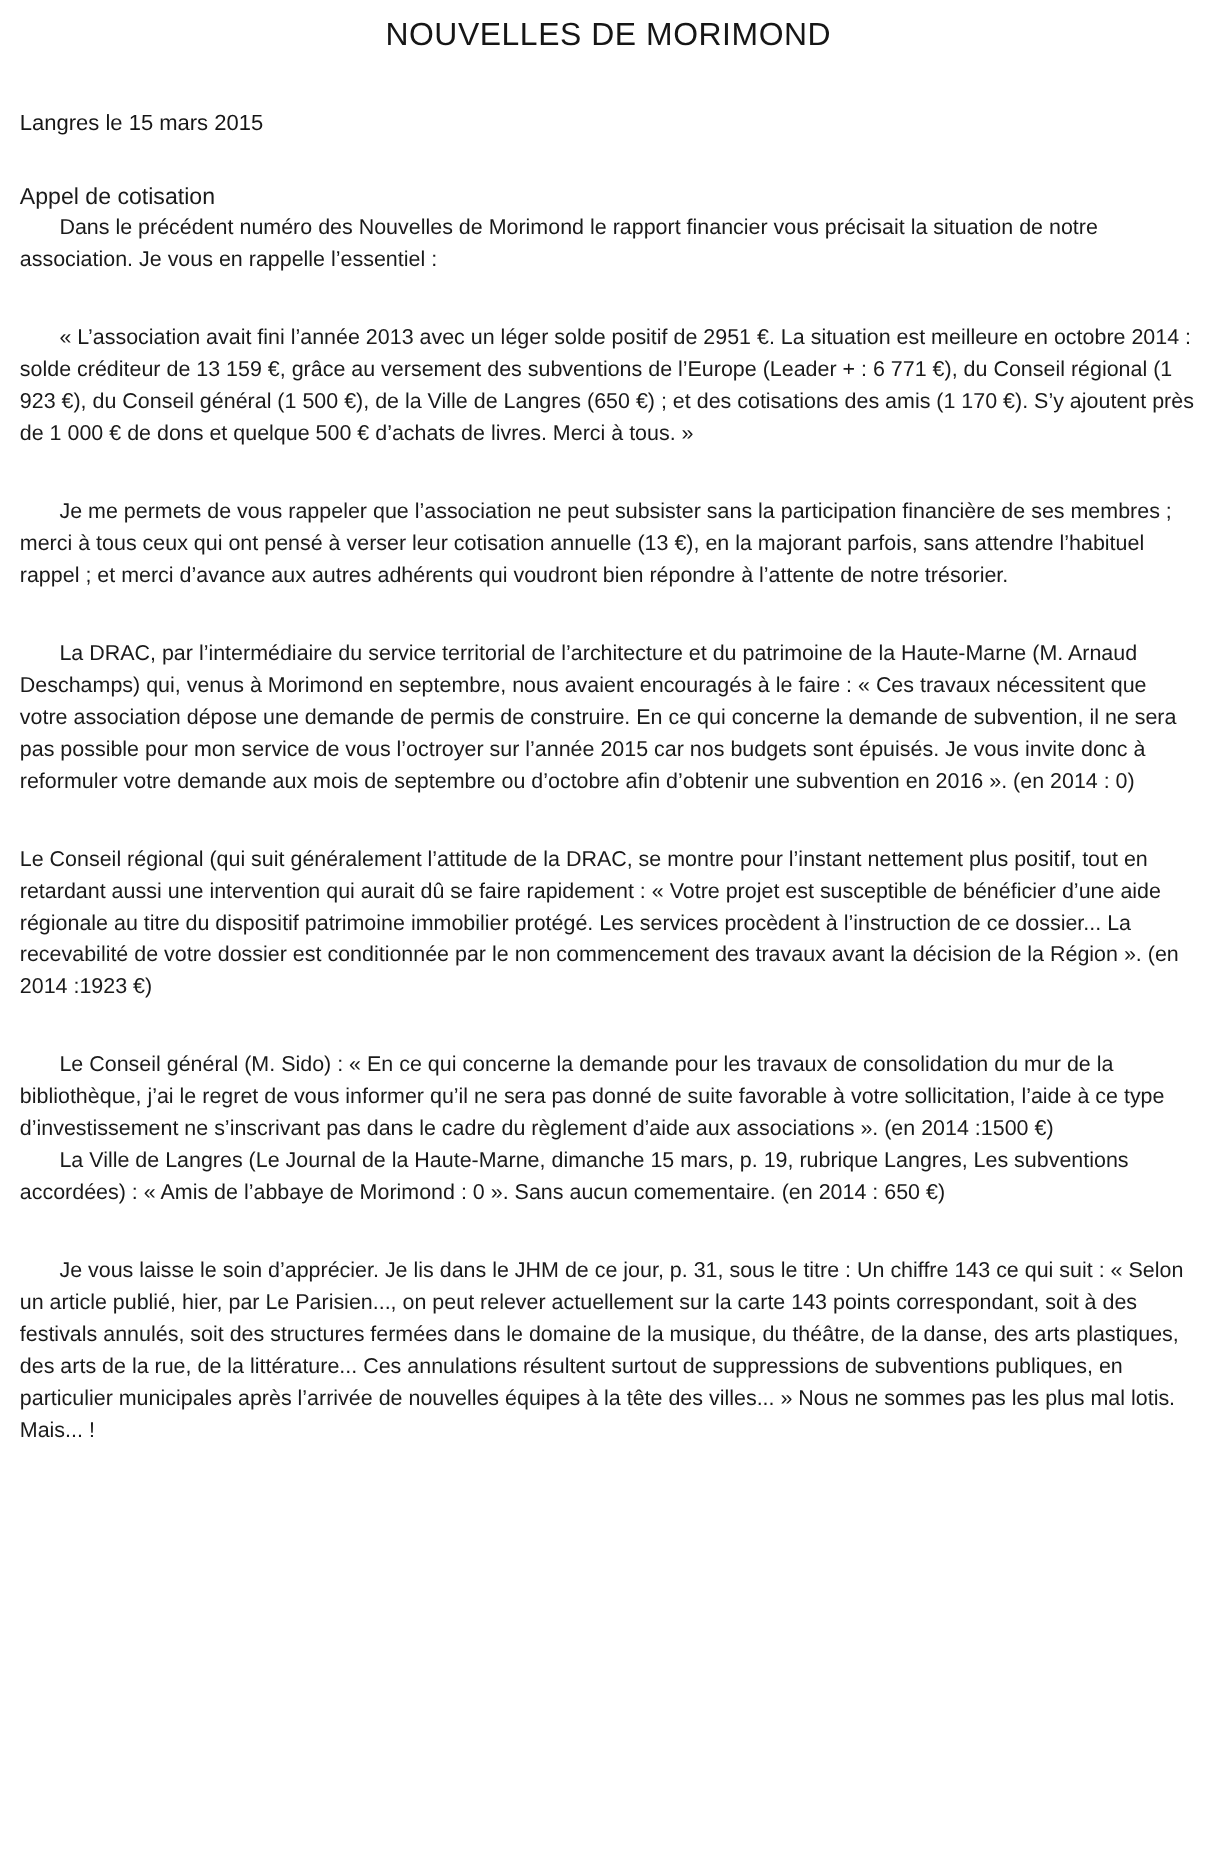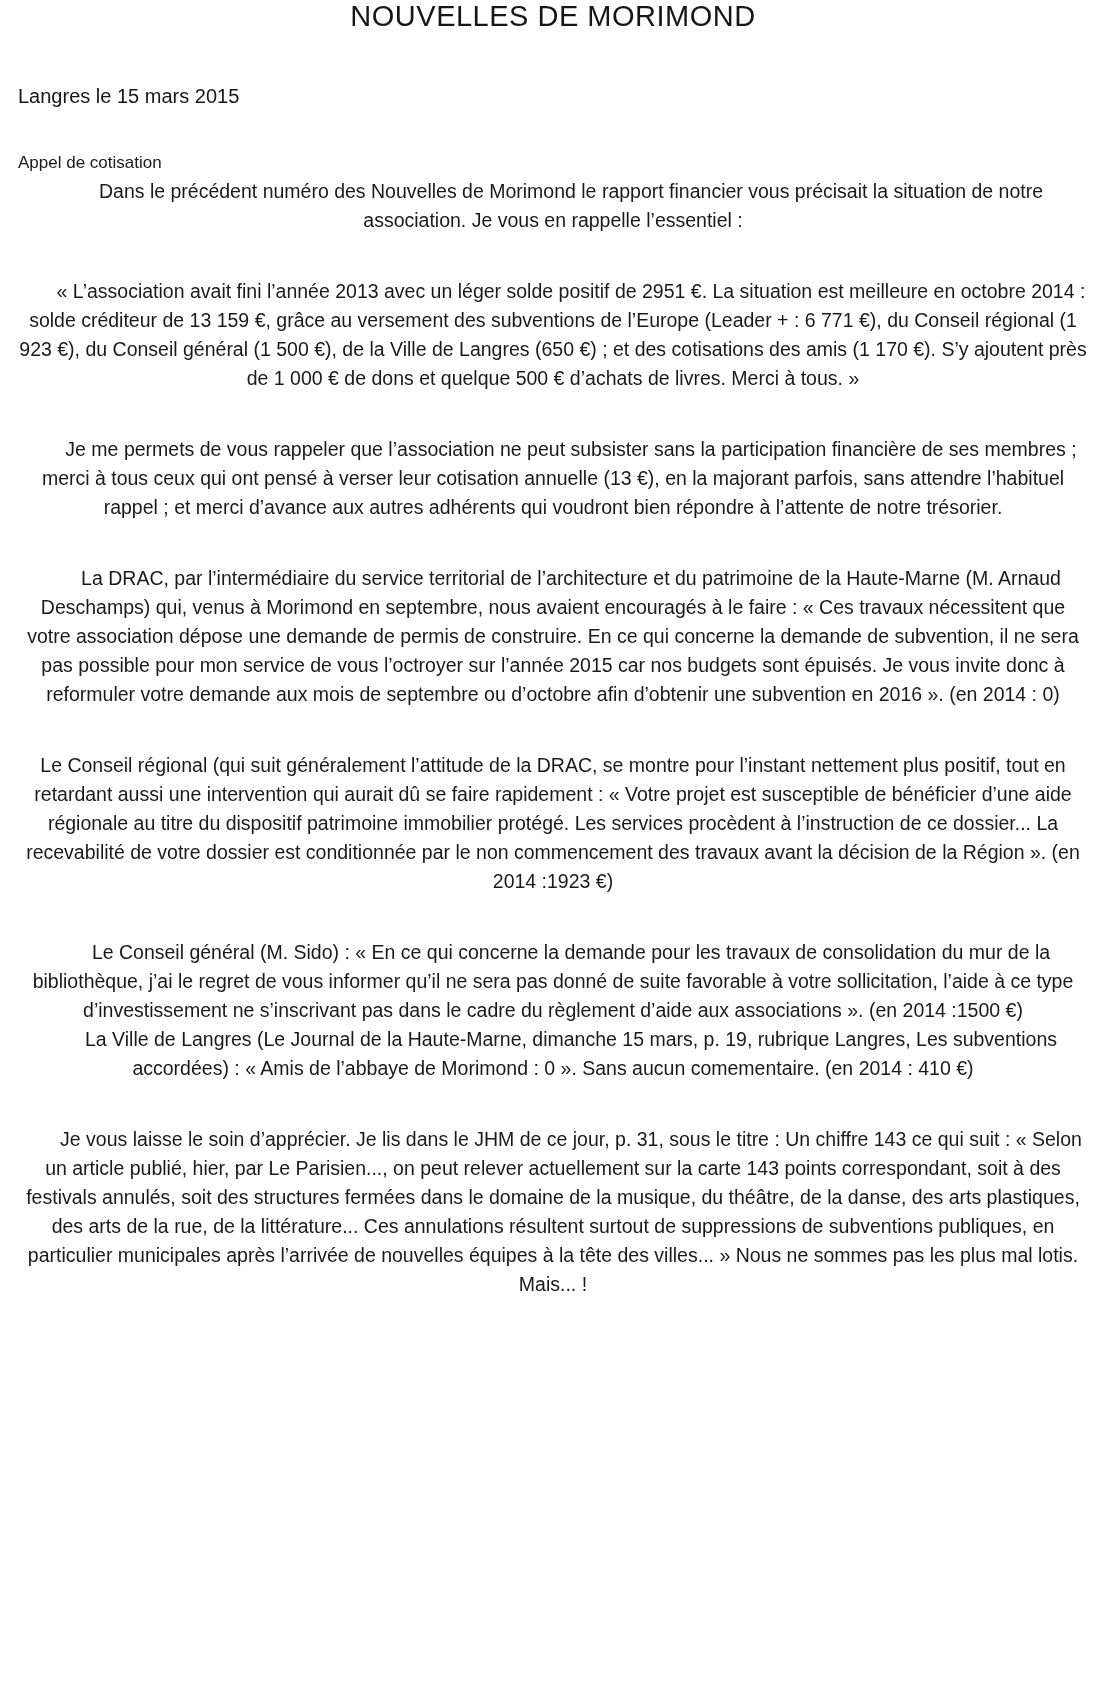--- a/index.html
+++ b/index.html
@@ -12,48 +12,48 @@
     height: 1688px;
     overflow: hidden;
     font-family: "Liberation Sans", "DejaVu Sans", sans-serif;
     color: #1a1a1a;
     -webkit-font-smoothing: antialiased;
   }
   .page {
     box-sizing: border-box;
     width: 1108px;
     height: 1688px;
-    padding: 0 20px 0 18px;
+    padding: 16px 20px 0 18px;
   }
   .doc-title {
     margin: 0;
     text-align: center;
     font-size: 29px;
     font-weight: 400;
     letter-spacing: 0.5px;
     color: #161616;
   }
   .dateline {
     margin: 52px 0 0 0;
     font-size: 20px;
     font-weight: 400;
     color: #161616;
   }
   .section-heading {
     margin: 40px 0 0 0;
-    font-size: 17px;
+    font-size: 21px;
     font-weight: 400;
     line-height: 29px;
   }
   p.body-par {
     margin: 0;
     font-size: 19.5px;
     font-weight: 400;
     line-height: 29px;
-    text-align: center;
+    text-align: left;
     color: #1a1a1a;
   }
   p.body-par.indent {
     text-indent: 36px;
   }
   p.body-par.space {
     margin-top: 42px;
   }
 </style>
 </head>
@@ -73,17 +73,17 @@
 
   <p class="body-par indent space">Je me permets de vous rappeler que l’association ne peut subsister sans la participation financière de ses membres ; merci à tous ceux qui ont pensé à verser leur cotisation annuelle (13 €), en la majorant parfois, sans attendre l’habituel rappel ; et merci d’avance aux autres adhérents qui voudront bien répondre à l’attente de notre trésorier.</p>
 
 
   <p class="body-par indent space">La DRAC, par l’intermédiaire  du service territorial de l’architecture et du patrimoine de la Haute-Marne (M. Arnaud Deschamps) qui, venus à Morimond en septembre, nous avaient encouragés à le faire : « Ces travaux nécessitent que votre association dépose une demande de permis de construire. En ce qui concerne la demande de subvention, il ne sera pas possible pour mon service de vous l’octroyer sur l’année 2015 car nos budgets sont épuisés. Je vous invite donc à reformuler votre demande aux mois de septembre ou d’octobre afin d’obtenir une subvention en 2016 ». (en 2014 : 0)</p>
 
   <p class="body-par space">Le Conseil régional (qui suit généralement l’attitude de la DRAC, se montre pour l’instant nettement plus positif, tout en retardant aussi une intervention qui aurait dû se faire rapidement : « Votre projet est susceptible de bénéficier d’une aide régionale au titre du dispositif patrimoine immobilier protégé. Les services procèdent à l’instruction de ce dossier... La recevabilité de votre dossier est conditionnée par le non commencement des travaux avant la décision de la Région ». (en 2014 :1923 €)</p>
 
   <p class="body-par indent space">Le Conseil général (M. Sido) : « En ce qui concerne la demande pour les travaux de consolidation du mur de la bibliothèque, j’ai le regret de vous informer qu’il ne sera pas donné de suite favorable à votre sollicitation, l’aide à ce type d’investissement ne s’inscrivant pas dans le cadre du règlement d’aide aux associations ».  (en 2014 :1500 €)</p>
 
-  <p class="body-par indent">La Ville de Langres (Le Journal de la Haute-Marne, dimanche 15 mars, p. 19, rubrique Langres, Les subventions accordées) : « Amis de l’abbaye de Morimond : 0 ». Sans aucun comementaire. (en 2014 : 410 €)</p>
+  <p class="body-par indent">La Ville de Langres (Le Journal de la Haute-Marne, dimanche 15 mars, p. 19, rubrique Langres, Les subventions accordées) : « Amis de l’abbaye de Morimond : 0 ». Sans aucun comementaire. (en 2014 : 650 €)</p>
 
   <p class="body-par indent space">Je vous laisse le soin d’apprécier. Je lis dans le JHM de ce jour, p. 31, sous le titre : Un chiffre 143 ce qui suit : « Selon un article publié, hier, par Le Parisien..., on peut relever actuellement sur la carte 143 points correspondant, soit à des festivals annulés, soit des structures fermées dans le domaine de la musique, du théâtre, de la danse, des arts plastiques, des arts de la rue, de la littérature... Ces annulations résultent surtout de suppressions de subventions publiques, en particulier municipales après l’arrivée de nouvelles équipes à la tête des villes... » Nous ne sommes pas les plus mal lotis. Mais... !</p>
 
 </div>
 
 </body></html>

